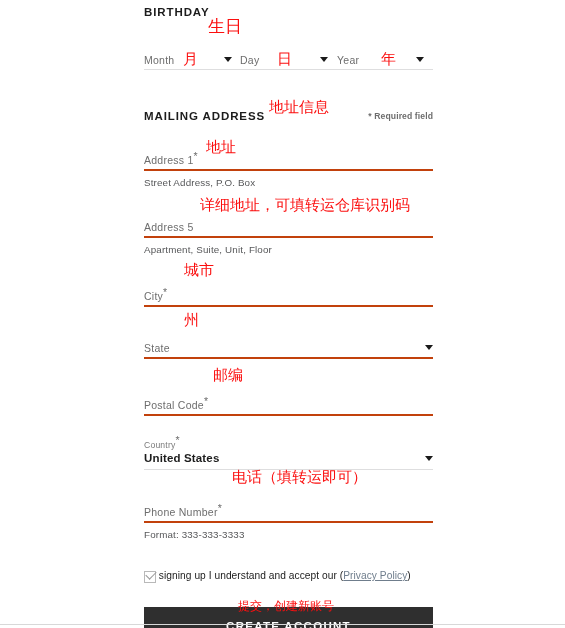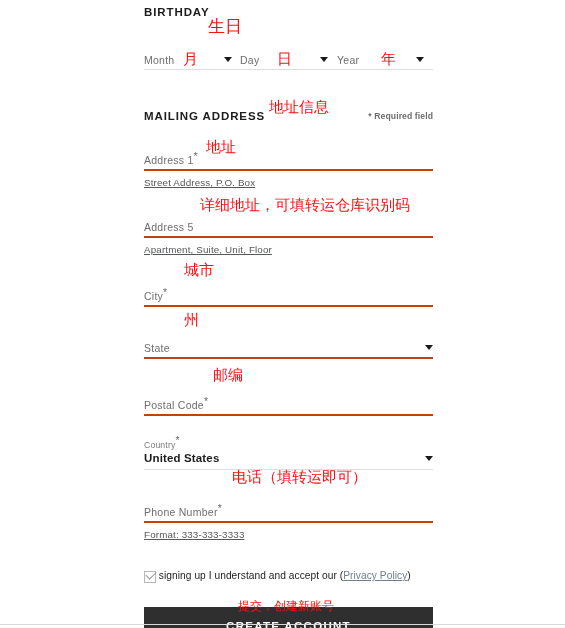--- a/index.html
+++ b/index.html
@@ -52,21 +52,20 @@
     color: #6d6d6d;
     font-size: 10.5px;
     vertical-align: super;
     line-height: 0;
   }
   .hint {
     margin-top: 6px;
     font-size: 9.8px;
     color: #57585a;
     letter-spacing: 0.15px;
-    text-decoration: underline;
   }
 
   
   .caret {
     position: absolute;
     bottom: 7px;
     width: 0;
     height: 0;
     border-left: 4px solid transparent;
     border-right: 4px solid transparent;

